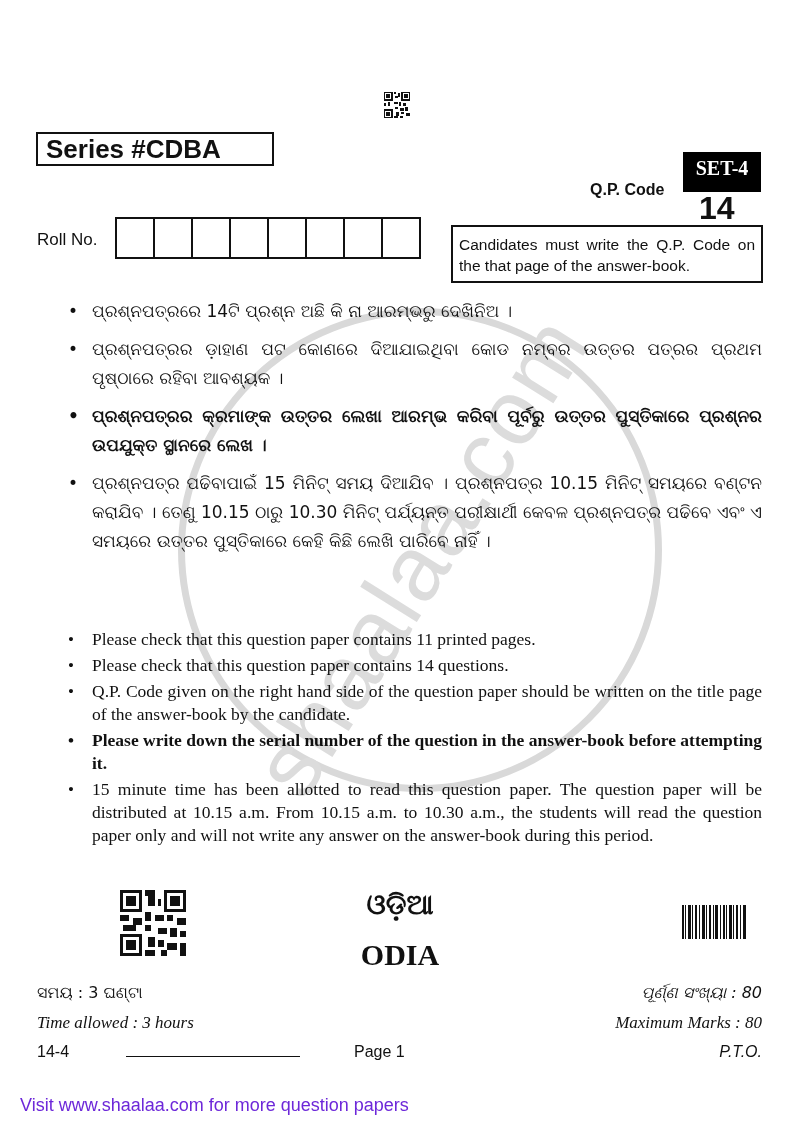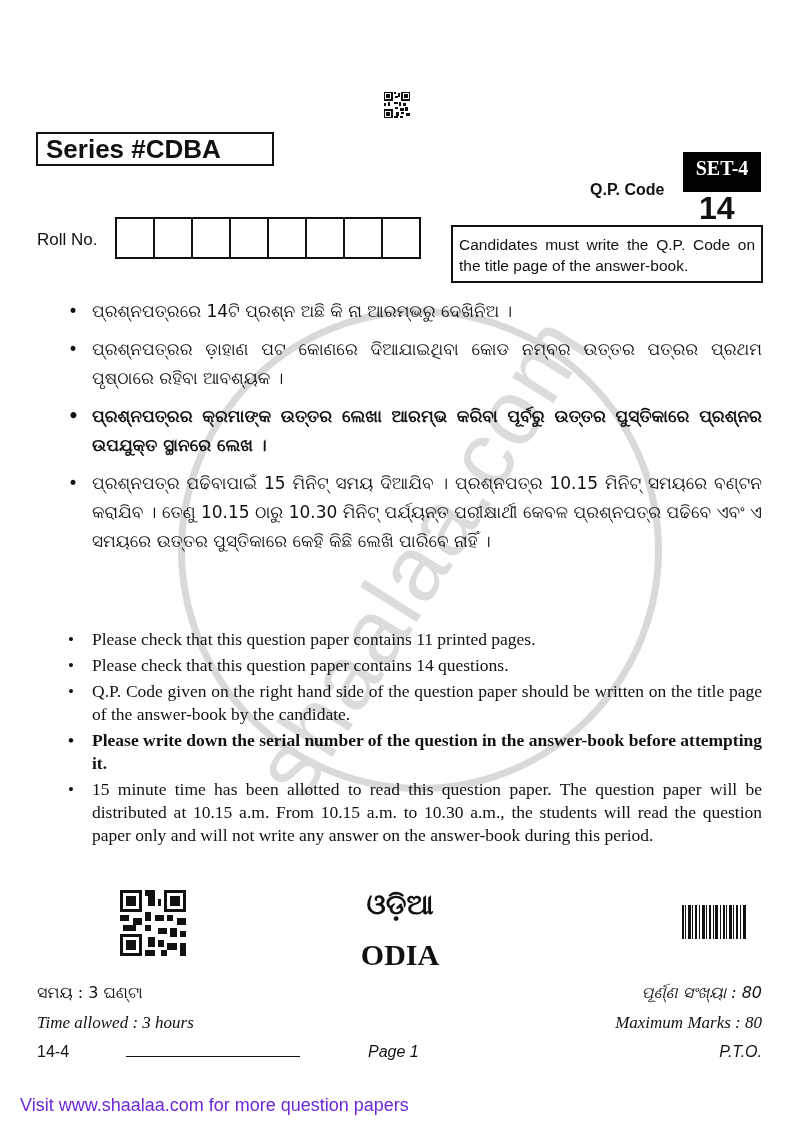--- a/index.html
+++ b/index.html
@@ -68,21 +68,21 @@
 
     .meta { font-family: "Liberation Serif", serif; font-style: italic; font-size: 17px; }
     .time-odia { left: 37px; top: 983px; font-family: "DejaVu Sans", sans-serif; font-size: 16px; }
     .marks-odia { right: 38px; top: 983px; font-family: "DejaVu Sans", sans-serif; font-style: italic; font-size: 16px; }
     .time-en { left: 37px; top: 1013px; }
     .marks-en { right: 38px; top: 1013px; }
 
     .footer-row { top: 1043px; font-family: "Liberation Sans", sans-serif; font-size: 16px; }
     .code-left { left: 37px; }
     .rule { left: 126px; top: 1056px; width: 174px; height: 0; border-top: 1.5px solid #111; }
-    .page-no { left: 368px; font-style: italic; }
+    .page-no { left: 354px; }
     .pto { right: 38px; font-style: italic; }
     .visit { left: 20px; top: 1095px; font-family: "Liberation Sans", sans-serif; font-size: 18px; color: #6d28d9; }
   </style>
 </head>
 <body>
 
 <div class="wm-circle"></div>
 <div class="wm-text">shaalaa.com</div>
 
 <div class="content">
@@ -102,21 +102,21 @@
     <div class="roll-box"></div>
     <div class="roll-box"></div>
     <div class="roll-box"></div>
     <div class="roll-box"></div>
     <div class="roll-box"></div>
     <div class="roll-box"></div>
     <div class="roll-box"></div>
     <div class="roll-box"></div>
   </div>
 
-  <div class="abs notice">Candidates must write the Q.P. Code on the title page of the answer-book.</div>
+  <div class="abs notice">Candidates must write the Q.P. Code on the that page of the answer-book.</div>
 
   <ul class="abs list odia-list">
     <li>ପ୍ରଶ୍ନପତ୍ରରେ 14ଟି ପ୍ରଶ୍ନ ଅଛି କି ନା ଆରମ୍ଭରୁ ଦେଖିନିଅ ।</li>
     <li>ପ୍ରଶ୍ନପତ୍ରର ଡ଼ାହାଣ ପଟ କୋଣରେ ଦିଆଯାଇଥିବା କୋଡ ନମ୍ବର ଉତ୍ତର ପତ୍ରର ପ୍ରଥମ ପୃଷ୍ଠାରେ ରହିବା ଆବଶ୍ୟକ ।</li>
     <li class="bold-item">ପ୍ରଶ୍ନପତ୍ରର କ୍ରମାଙ୍କ ଉତ୍ତର ଲେଖା ଆରମ୍ଭ କରିବା ପୂର୍ବରୁ ଉତ୍ତର ପୁସ୍ତିକାରେ ପ୍ରଶ୍ନର ଉପଯୁକ୍ତ ସ୍ଥାନରେ ଲେଖ ।</li>
     <li>ପ୍ରଶ୍ନପତ୍ର ପଢିବାପାଇଁ 15 ମିନିଟ୍ ସମୟ ଦିଆଯିବ । ପ୍ରଶ୍ନପତ୍ର 10.15 ମିନିଟ୍ ସମୟରେ ବଣ୍ଟନ କରାଯିବ । ତେଣୁ 10.15 ଠାରୁ 10.30 ମିନିଟ୍ ପର୍ଯ୍ୟନ୍ତ ପରୀକ୍ଷାର୍ଥୀ କେବଳ ପ୍ରଶ୍ନପତ୍ର ପଢିବେ ଏବଂ ଏ ସମୟରେ ଉତ୍ତର ପୁସ୍ତିକାରେ କେହି କିଛି ଲେଖି ପାରିବେ ନାହିଁ ।</li>
   </ul>
 
   <ul class="abs list eng-list">
     <li>Please check that this question paper contains 11 printed pages.</li>

